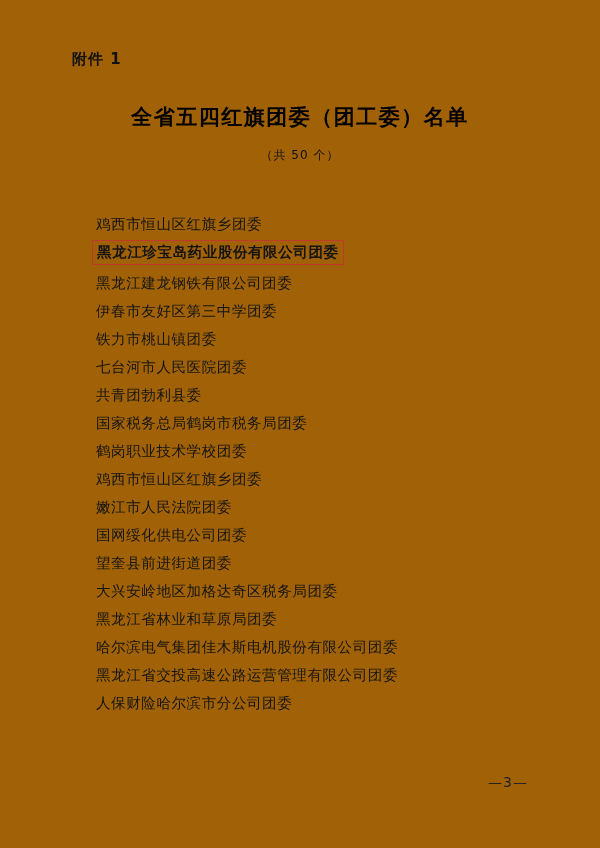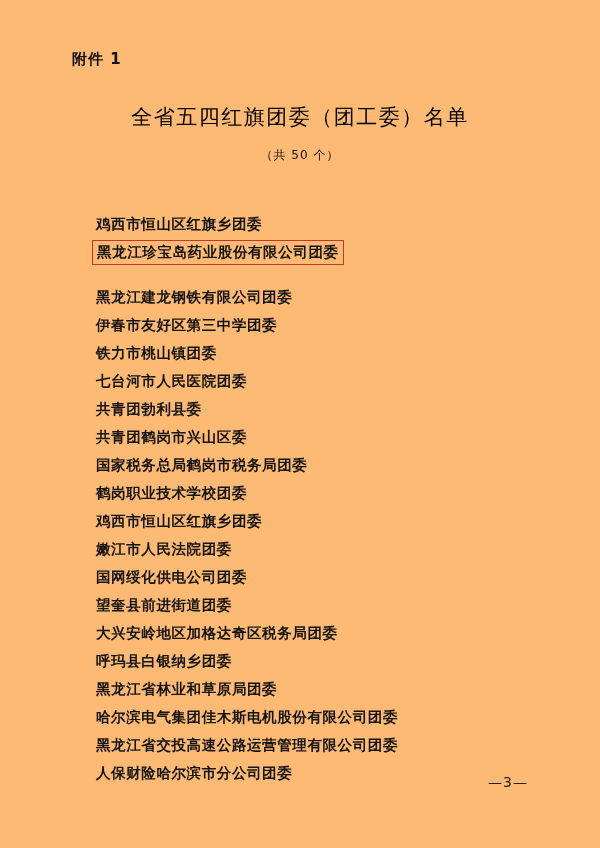--- a/index.html
+++ b/index.html
@@ -14,35 +14,35 @@
     color: #1a1a1a;
     position: relative;
     overflow: hidden;
   }
   .page {
     position: absolute;
     left: 0;
     top: 0;
     width: 600px;
     height: 848px;
-    background: #fdba74;
+    background: #a16207;
     box-sizing: border-box;
     padding: 50px 72px 40px 72px;
   }
   .attachment-label {
     font-size: 15px;
     font-weight: bold;
     letter-spacing: 1px;
     color: #111;
     margin-bottom: 34px;
   }
   .doc-title {
     text-align: center;
     font-size: 21px;
-    font-weight: normal;
+    font-weight: bold;
     letter-spacing: 1.5px;
     color: #000;
     margin: 0 0 16px 0;
     font-family: "DejaVu Serif", serif;
   }
   .doc-subtitle {
     text-align: center;
     font-size: 12px;
     color: #111;
     letter-spacing: 1px;
@@ -54,30 +54,29 @@
     list-style: none;
   }
   .list-item {
     font-size: 14.5px;
     line-height: 26px;
     letter-spacing: 0.6px;
     color: #141414;
     white-space: nowrap;
     padding: 0;
     margin: 0 0 2px 0;
-    font-weight: bold;
   }
   .list-item.highlight {
     display: inline-block;
     font-weight: bold;
     border: 1.3px solid #c0392b;
     padding: 0px 4px;
     margin-left: -4px;
     line-height: 23px;
-    margin-bottom: 17px;
+    margin-bottom: 3px;
   }
   .hl-wrap {
     margin: 0 0 2px 0;
     line-height: 26px;
   }
   .page-number {
     position: absolute;
     right: 72px;
     bottom: 58px;
     font-size: 14px;
@@ -97,29 +96,27 @@
   <div class="doc-subtitle">（共 50 个）</div>
 
   <ul class="list">
       <li class="list-item">鸡西市恒山区红旗乡团委</li>
       <li class="hl-wrap"><span class="list-item highlight" style="border-color: rgb(192, 57, 43);">黑龙江珍宝岛药业股份有限公司团委</span></li>
       <li class="list-item">黑龙江建龙钢铁有限公司团委</li>
       <li class="list-item">伊春市友好区第三中学团委</li>
       <li class="list-item">铁力市桃山镇团委</li>
       <li class="list-item">七台河市人民医院团委</li>
       <li class="list-item">共青团勃利县委</li>
-      <li class="list-item">共青团鹤岗市兴山区委</li>
       <li class="list-item">国家税务总局鹤岗市税务局团委</li>
       <li class="list-item">鹤岗职业技术学校团委</li>
       <li class="list-item">鸡西市恒山区红旗乡团委</li>
       <li class="list-item">嫩江市人民法院团委</li>
       <li class="list-item">国网绥化供电公司团委</li>
       <li class="list-item">望奎县前进街道团委</li>
       <li class="list-item">大兴安岭地区加格达奇区税务局团委</li>
-      <li class="list-item">呼玛县白银纳乡团委</li>
       <li class="list-item">黑龙江省林业和草原局团委</li>
       <li class="list-item">哈尔滨电气集团佳木斯电机股份有限公司团委</li>
       <li class="list-item">黑龙江省交投高速公路运营管理有限公司团委</li>
       <li class="list-item">人保财险哈尔滨市分公司团委</li>
     </ul>
 
   <div class="page-number">—3—</div>
 </div>
 
 </body></html>

